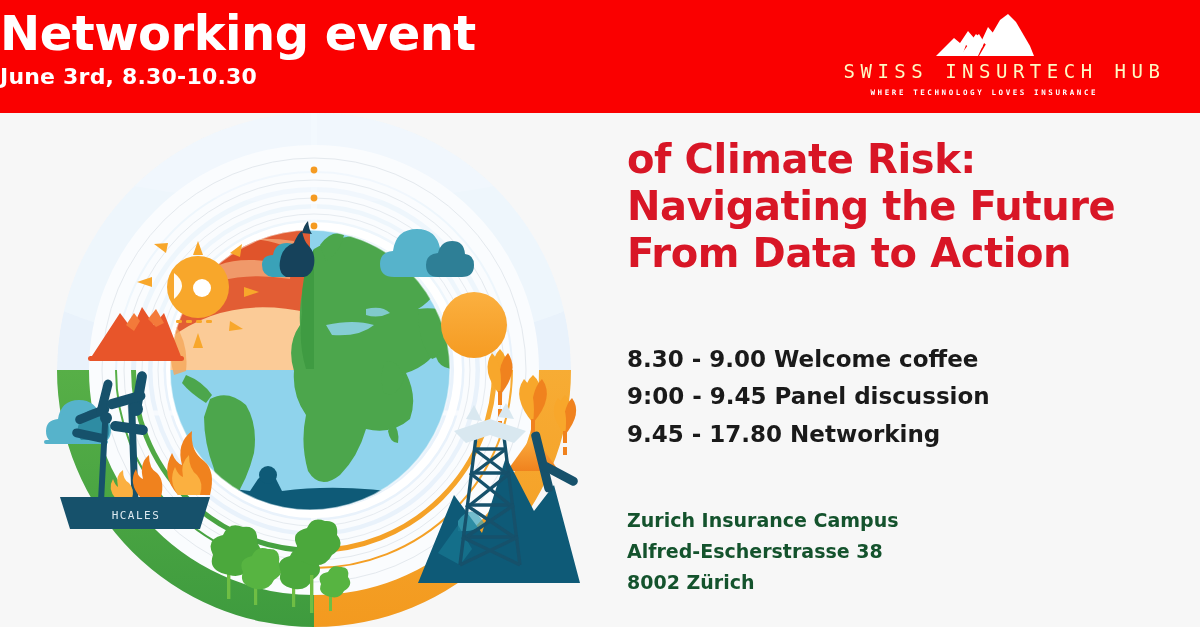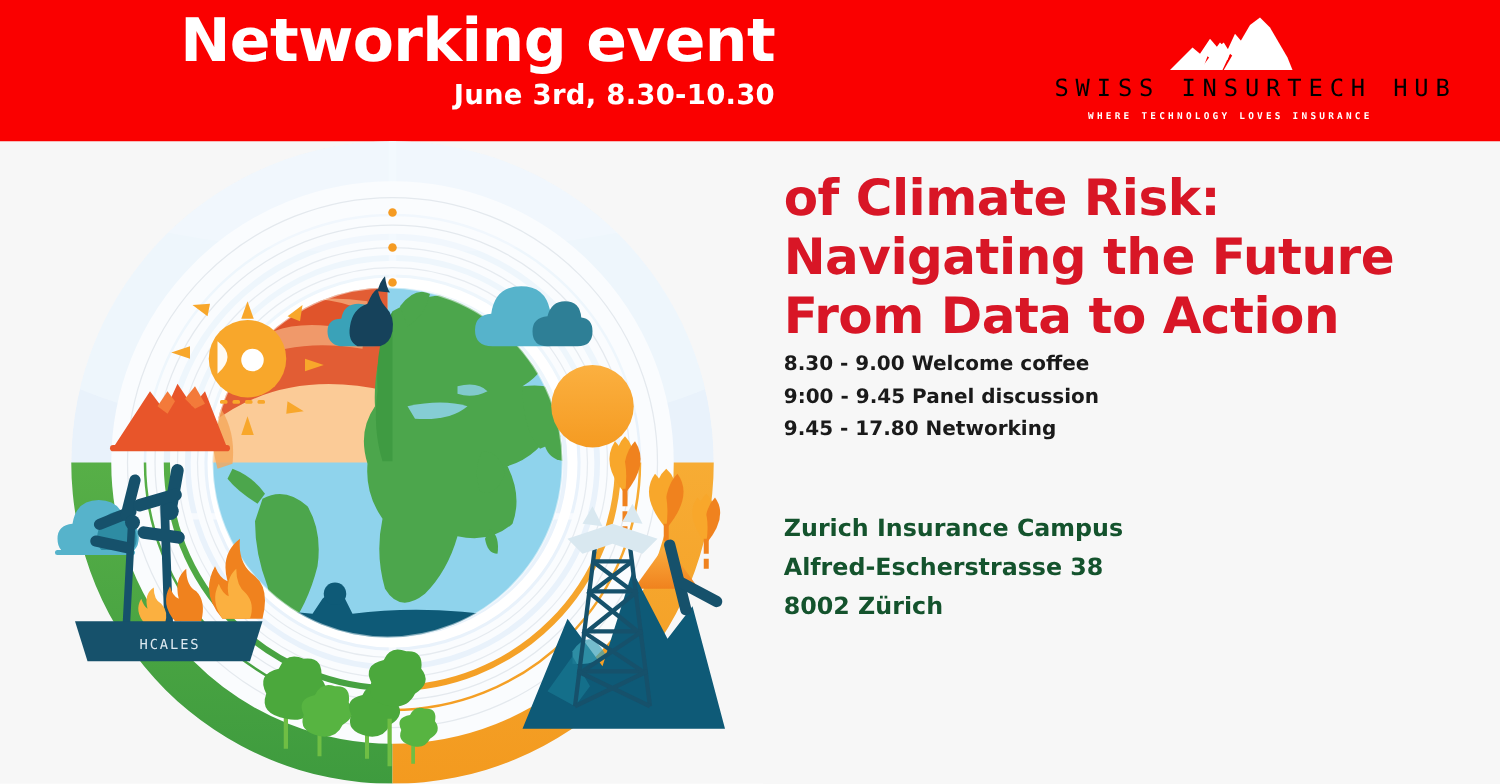--- a/index.html
+++ b/index.html
@@ -14,21 +14,21 @@
   }
 
   
   .banner{
     position:absolute; left:0; top:0;
     width:1200px; height:113px;
     background:#FA0000;
   }
   .banner-titles{
     position:absolute; left:0; top:8px; width:620px;
-    text-align:right;
+    text-align:left;
   }
   .banner-title{
     font-family:"DejaVu Sans", sans-serif;
     font-size:48px; font-weight:700; color:#ffffff;
     letter-spacing:-0.5px; line-height:1.05;
   }
   .banner-sub{
     font-family:"DejaVu Sans", sans-serif;
     font-size:22px; font-weight:700; color:#ffffff;
     letter-spacing:0.2px; margin-top:6px;
@@ -39,21 +39,21 @@
     position:absolute; left:838px; top:12px; width:290px; height:92px;
   }
   .logo-mark{
     position:absolute; left:50%; top:0; transform:translateX(-50%);
     width:118px; height:46px;
   }
   .logo-name{
     position:absolute; left:0; top:48px; width:290px;
     text-align:center;
     font-family:"DejaVu Sans Mono", monospace;
-    font-size:19px; font-weight:400; color:#000000;
+    font-size:19px; font-weight:400; color:#fef9c3;
     letter-spacing:5.5px; text-indent:5.5px;
     white-space:nowrap;
   }
   .logo-tag{
     position:absolute; left:0; top:76px; width:290px;
     text-align:center;
     font-family:"DejaVu Sans Mono", monospace;
     font-size:7.5px; font-weight:700; color:#ffffff;
     letter-spacing:2.6px; text-indent:2.6px;
     white-space:nowrap;
@@ -64,22 +64,23 @@
     position:absolute; left:627px; top:136px; width:520px;
   }
   .headline{
     font-family:"DejaVu Sans", sans-serif;
     font-size:40px; font-weight:700; color:#D81626;
     line-height:1.18; letter-spacing:-0.4px;
   }
   .headline div{ white-space:nowrap; }
 
   .agenda{
-    font-family:"DejaVu Sans", sans-serif;
-    font-size:16px; font-weight:700; color:#1a1a1a;
+    margin-top:63px;
+    font-family:"DejaVu Sans", sans-serif;
+    font-size:23px; font-weight:700; color:#1a1a1a;
     line-height:1.63;
   }
   .venue{
     margin-top:52px;
     font-family:"DejaVu Sans", sans-serif;
     font-size:19px; font-weight:700; color:#14532d;
     line-height:1.63;
   }
 
   

